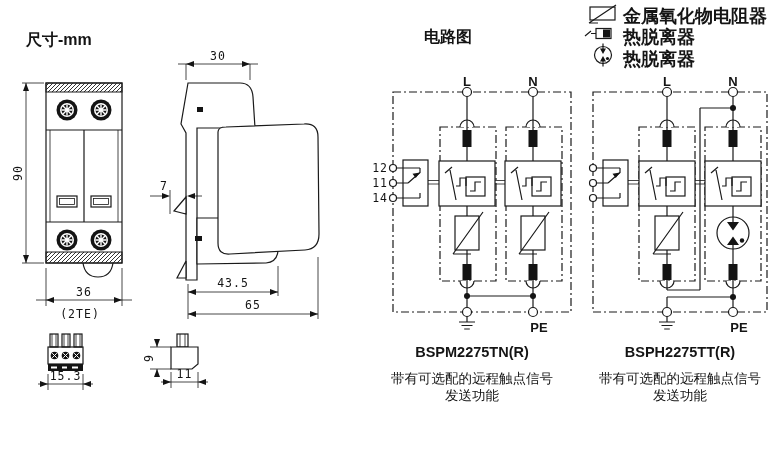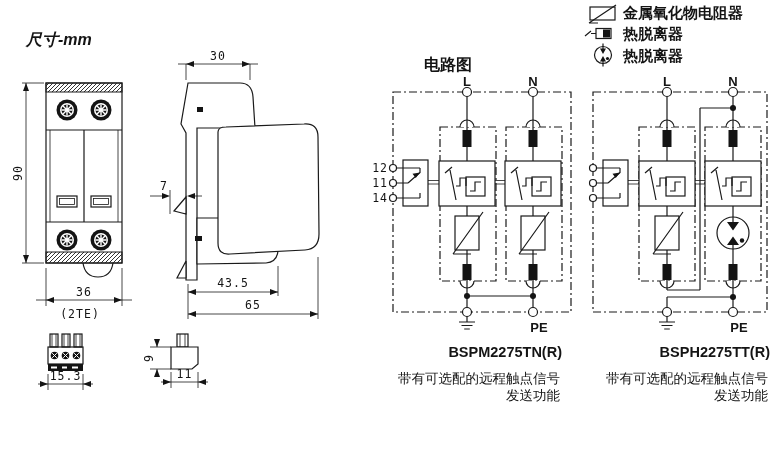--- a/index.html
+++ b/index.html
@@ -8,23 +8,23 @@
   #art{position:absolute;left:0;top:0;}
   .s{stroke:#1a1a1a;stroke-width:1.2;fill:none;}
   .thin{stroke-width:.8;}
   .sw{stroke:#1a1a1a;stroke-width:1.2;fill:#fff;}
   .f{fill:#141414;stroke:none;}
   .dash{stroke-dasharray:8 3 2 3;}
   text.dim{font-family:"DejaVu Sans Mono",monospace;font-size:11.5px;fill:#141414;letter-spacing:1px;}
   text.term{font-family:"Liberation Sans",sans-serif;font-weight:bold;font-size:13px;fill:#141414;}
   .ovl{position:absolute;}
   .title{font-weight:bold;font-size:16px;}
-  .legend-label{font-size:15px;font-weight:600;white-space:nowrap;}
-  .model{font-weight:bold;font-size:14.5px;text-align:right;}
-  .cap{font-size:13.5px;text-align:right;line-height:17px;}
+  .legend-label{font-size:18px;font-weight:600;white-space:nowrap;}
+  .model{font-weight:bold;font-size:14.5px;text-align:center;}
+  .cap{font-size:13.5px;text-align:center;line-height:17px;}
 </style>
 </head>
 <body>
 
 <div id="page">
 
 <svg id="art" width="779" height="459" viewBox="0 0 779 459">
   <defs>
     <pattern id="h" patternUnits="userSpaceOnUse" width="4" height="4">
       <path d="M0,4 L4,0" stroke="#333" stroke-width="1"></path>
@@ -232,22 +232,22 @@
     <circle cx="733" cy="92" r="4.5" class="sw"></circle>
     <circle cx="667" cy="312" r="4.5" class="sw"></circle>
     <circle cx="733" cy="312" r="4.5" class="sw"></circle>
     <use href="#gnd" x="667" y="316.5"></use>
     <text class="term" x="667" y="86" text-anchor="middle">L</text>
     <text class="term" x="733" y="86" text-anchor="middle">N</text>
     <text class="term" x="739" y="332" text-anchor="middle">PE</text>
   </g>
 </svg>
 
-<div class="ovl title" style="left:26px;top:30px;font-style:italic;">尺寸-mm</div>
-<div class="ovl title" style="left:391px;top:55px;padding-left:33px;">电路图</div>
+<div class="ovl title" style="left:26px;top:30px;">尺寸-mm</div>
+<div class="ovl title" style="left:391px;top:27px;padding-left:33px;">电路图</div>
 
 <div class="ovl legend-label" style="left:623px;top:4px;">金属氧化物电阻器</div>
 <div class="ovl legend-label" style="left:623px;top:25px;">热脱离器</div>
 <div class="ovl legend-label" style="left:623px;top:47px;">热脱离器</div>
 
 <div class="ovl cap" style="left:46px;top:414px;width:200px;">
 </div>
 
 <div class="ovl model" style="left:382px;top:344px;width:180px;">BSPM2275TN(R)</div>
 <div class="ovl model" style="left:590px;top:344px;width:180px;">BSPH2275TT(R)</div>

